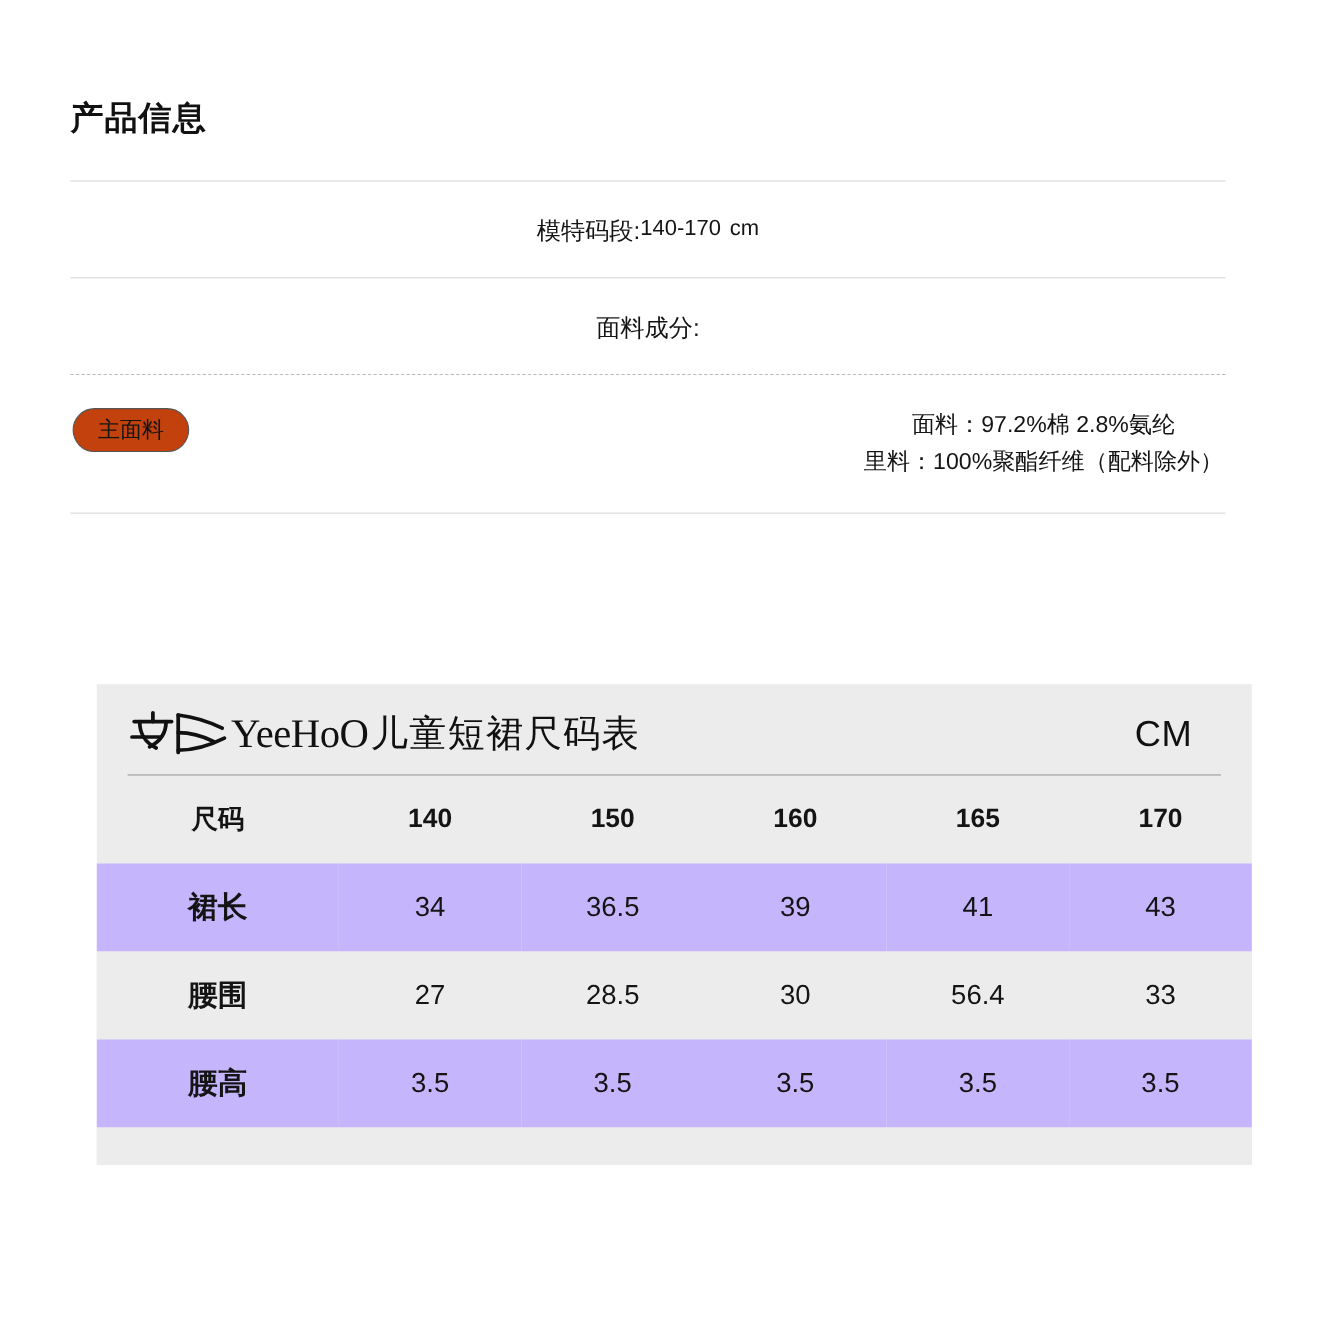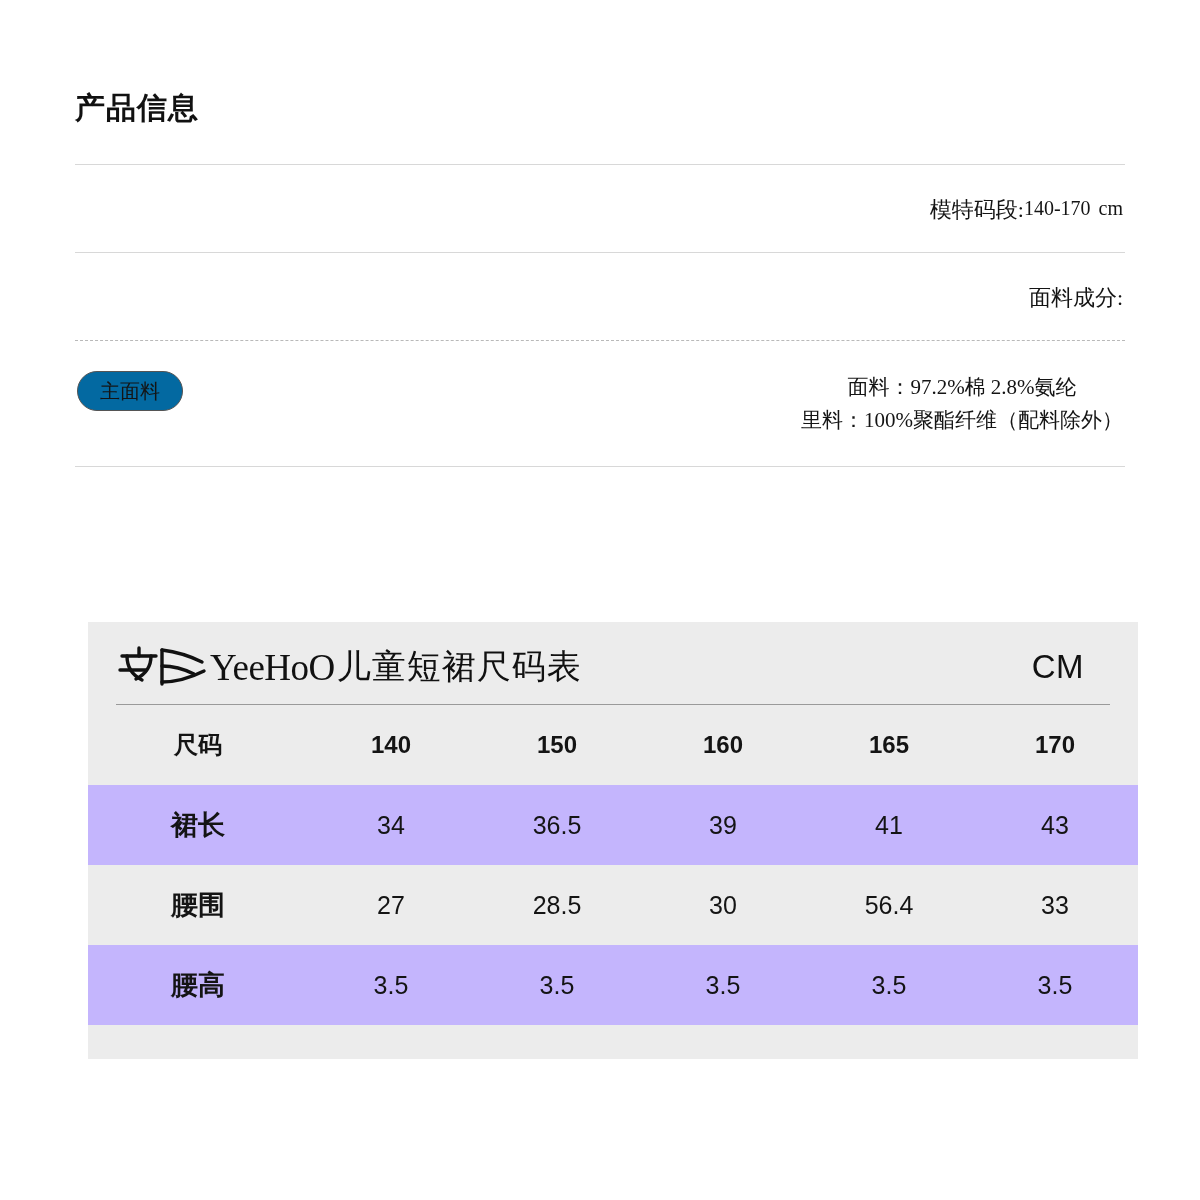--- a/index.html
+++ b/index.html
@@ -17,24 +17,23 @@
   .page {
     position: relative;
     width: 1200px;
     height: 1200px;
     box-sizing: border-box;
   }
 
   
   .info-section {
     position: absolute;
-    left: 75px;
+    left: 64px;
     top: 90px;
     width: 1050px;
-    font-family: Liberation Serif, serif;
   }
   .section-title {
     font-size: 30px;
     font-weight: bold;
     letter-spacing: 1px;
     color: #111111;
     margin: 0 0 38px 0;
     line-height: 1.2;
   }
   .rule {
@@ -43,21 +42,21 @@
     height: 0;
     margin: 0;
   }
   .rule.dashed {
     border-top: 1px dashed #b9b9b9;
   }
 
   .info-row {
     display: flex;
     align-items: flex-start;
-    justify-content: flex-end;
+    justify-content: center;
     padding: 28px 2px 26px 2px;
     box-sizing: border-box;
   }
   .info-label {
     font-size: 22px;
     color: #141414;
     line-height: 1.5;
     white-space: nowrap;
   }
   .info-value {
@@ -78,21 +77,21 @@
     padding: 30px 2px 30px 2px;
   }
   .pill {
     display: inline-block;
     border: 1px solid #555555;
     border-radius: 20px;
     padding: 9px 22px;
     font-size: 20px;
     color: #141414;
     line-height: 1;
-    background: #0369a1;
+    background: #c2410c;
     white-space: nowrap;
   }
   .fabric-lines {
     text-align: center;
     font-size: 21px;
     line-height: 1.55;
     color: #141414;
   }
 
   

